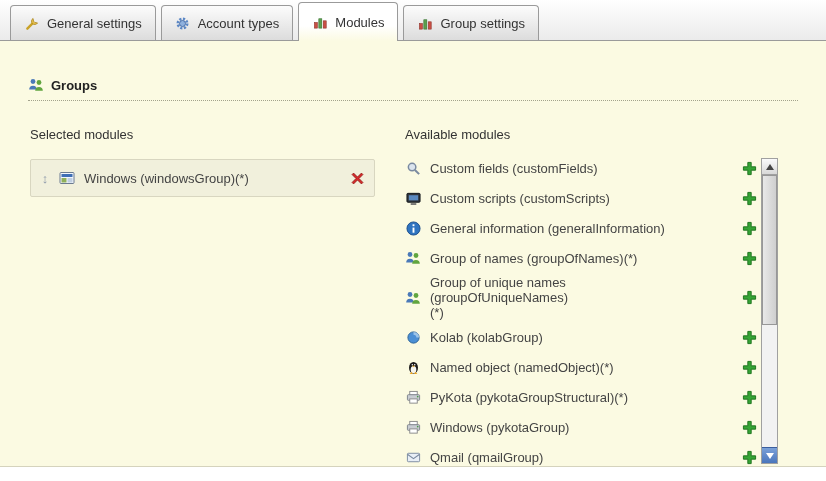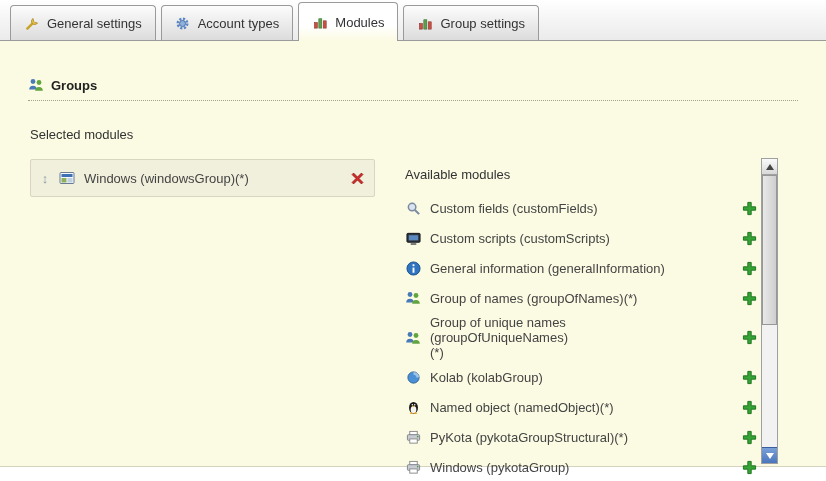--- a/index.html
+++ b/index.html
@@ -35,21 +35,21 @@
     border-bottom:1px solid #d5d3bd;
   }
   .groups-heading{
     position:absolute;left:28px;right:28px;top:36px;
     display:flex;align-items:center;gap:7px;
     padding-bottom:7px;border-bottom:1px dotted #a3a38c;
   }
   .gtitle{font-weight:bold;color:#222;}
   .colhead{color:#333;line-height:16px;}
   .col-left{position:absolute;left:30px;top:86px;width:345px;}
-  .col-right{position:absolute;left:405px;top:86px;width:352px;margin-top:40px;}
+  .col-right{position:absolute;left:405px;top:86px;width:352px;}
   
   .selbox{
     margin-top:16px;height:38px;box-sizing:border-box;
     background:#f1f0dc;border:1px solid #d8d6c0;border-radius:2px;
     display:flex;align-items:center;padding:0 9px;gap:9px;
   }
   .drag{color:#8a97a8;font-size:13px;cursor:grab;width:10px;text-align:center;}
   .mlabel{flex:1;color:#444;}
   .iconbtn{background:none;border:none;padding:0;cursor:pointer;display:inline-flex;align-items:center;}
   
@@ -326,20 +326,36 @@
         <span class="mlabel">Windows (pykotaGroup)</span>
         <button class="iconbtn">
           <span class="micon">
               <svg width="15" height="15" viewBox="0 0 16 16">
                 <path d="M6.2 1.5 h3.6 v4.7 h4.7 v3.6 h-4.7 v4.7 H6.2 v-4.7 H1.5 V6.2 h4.7 z" fill="#35a435" stroke="#1d711d"></path>
               </svg>
             </span>
         </button>
       </div>
 
+      <div class="arow">
+        <span class="micon">
+          <svg width="15" height="15" viewBox="0 0 16 16">
+              <rect x="1.5" y="3.5" width="13" height="9" rx="1" fill="#e8eef6" stroke="#7a8aa0"></rect>
+              <path d="M1.5 4.5 L8 9.2 L14.5 4.5" fill="none" stroke="#7a8aa0" stroke-width="1.2"></path>
+            </svg>
+        </span>
+        <span class="mlabel">Qmail (qmailGroup)</span>
+        <button class="iconbtn">
+          <span class="micon">
+              <svg width="15" height="15" viewBox="0 0 16 16">
+                <path d="M6.2 1.5 h3.6 v4.7 h4.7 v3.6 h-4.7 v4.7 H6.2 v-4.7 H1.5 V6.2 h4.7 z" fill="#35a435" stroke="#1d711d"></path>
+              </svg>
+            </span>
+        </button>
+      </div>
 
     </div>
   </div>
 
   <div class="scrollbar">
     <div class="sb-btn up">
       <span class="tri-up"></span>
     </div>
     <div class="sb-track">
       <div class="sb-thumb"></div>

